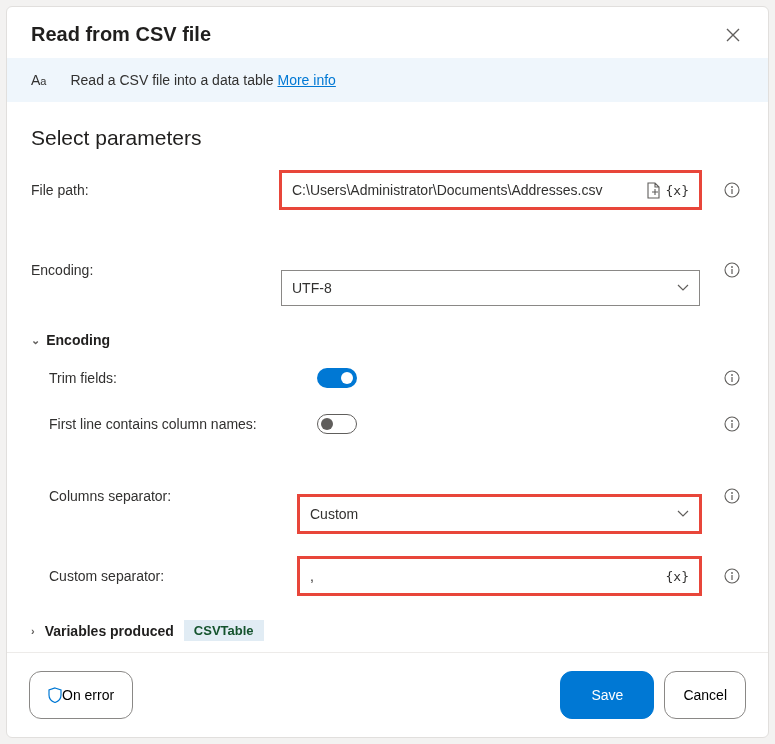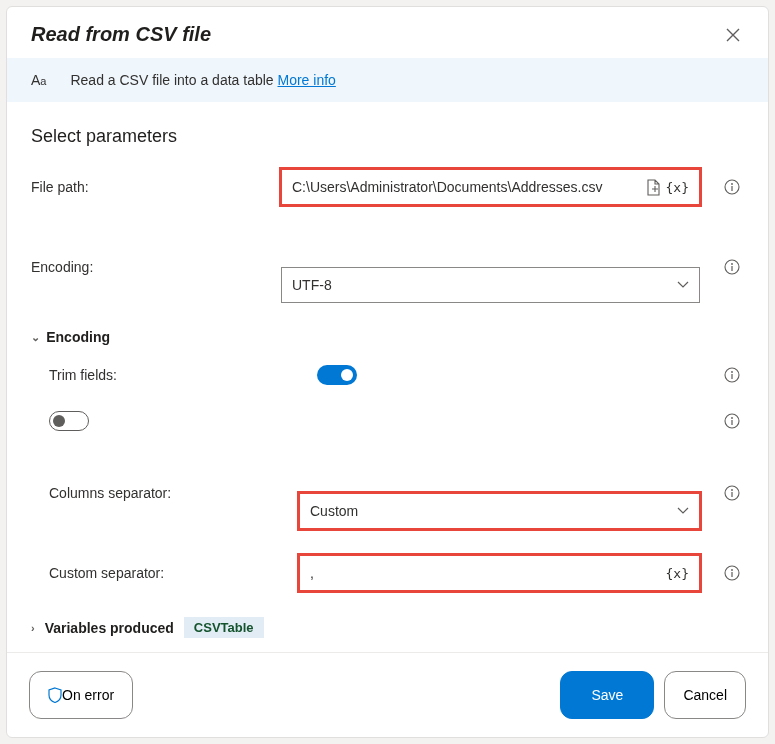--- a/index.html
+++ b/index.html
@@ -25,21 +25,20 @@
     .header {
       display: flex;
       align-items: center;
       justify-content: space-between;
       padding: 16px 24px 12px 24px;
     }
     .header h1 {
       font-size: 20px;
       font-weight: 600;
       color: #201f1e;
-      font-style: italic;
     }
     .close-btn {
       cursor: pointer;
       font-size: 15px;
       color: #605e5c;
       padding: 4px;
     }
     .info-banner {
       background: #eff6fc;
       padding: 14px 24px;
@@ -56,21 +55,21 @@
     .info-banner a {
       color: #0078d4;
       text-decoration: underline;
     }
     .body {
       flex: 1;
       padding: 24px 24px 8px 24px;
       overflow-y: auto;
     }
     .section-title {
-      font-size: 18px;
+      font-size: 21px;
       font-weight: 400;
       color: #201f1e;
       margin-bottom: 22px;
     }
     .row {
       display: flex;
       align-items: center;
       margin-bottom: 26px;
       gap: 10px;
     }
@@ -304,20 +303,21 @@
         <span class="hint-icon">
           <svg width="16" height="16" viewBox="0 0 16 16">
               <circle cx="8" cy="8" r="7" stroke="#605e5c" stroke-width="1.1" fill="none"></circle>
               <circle cx="8" cy="5" r="0.9" fill="#605e5c"></circle>
               <rect x="7.4" y="7" width="1.2" height="5" fill="#605e5c"></rect>
             </svg>
         </span>
       </div>
 
       <div class="row">
+        <div class="row-label" style="width:258px">First line contains column names:</div>
         <div class="row-control">
           <div class="toggle off">
               <div class="knob"></div>
             </div>
         </div>
         <span class="hint-icon">
           <svg width="16" height="16" viewBox="0 0 16 16">
               <circle cx="8" cy="8" r="7" stroke="#605e5c" stroke-width="1.1" fill="none"></circle>
               <circle cx="8" cy="5" r="0.9" fill="#605e5c"></circle>
               <rect x="7.4" y="7" width="1.2" height="5" fill="#605e5c"></rect>

